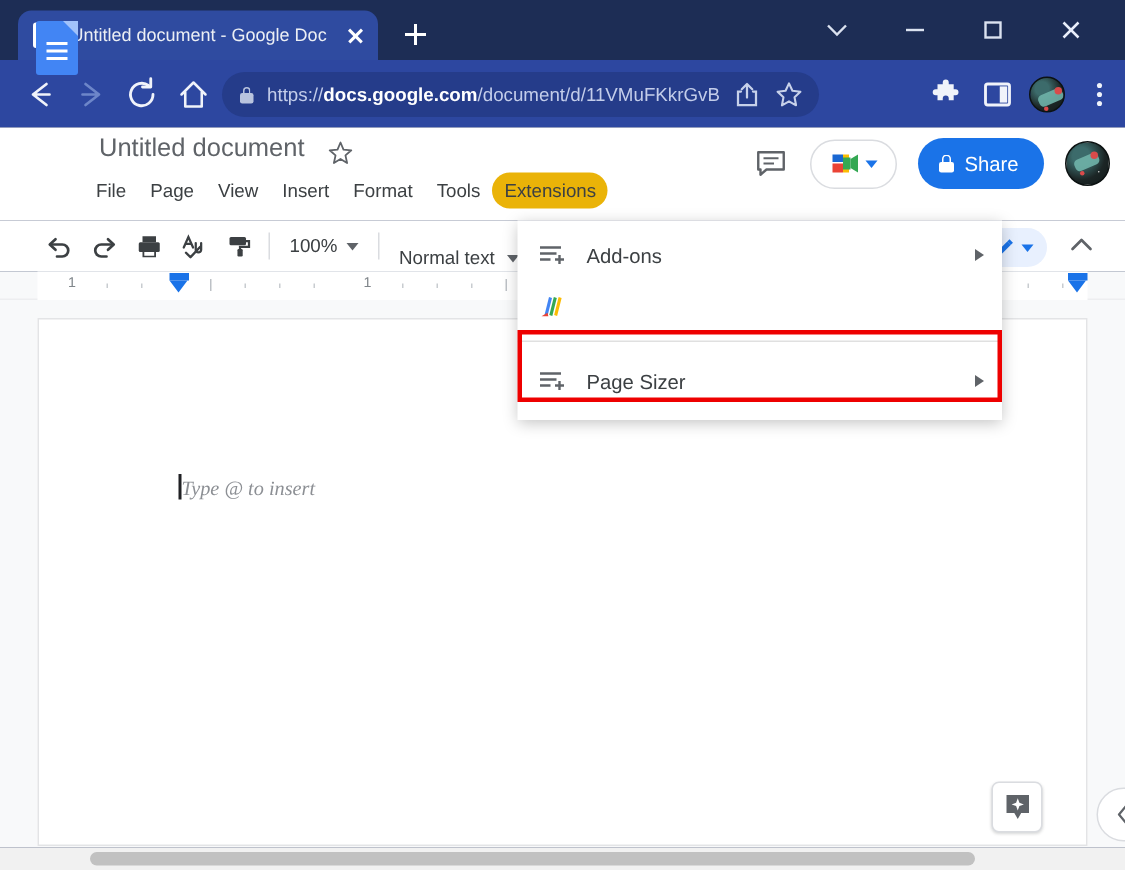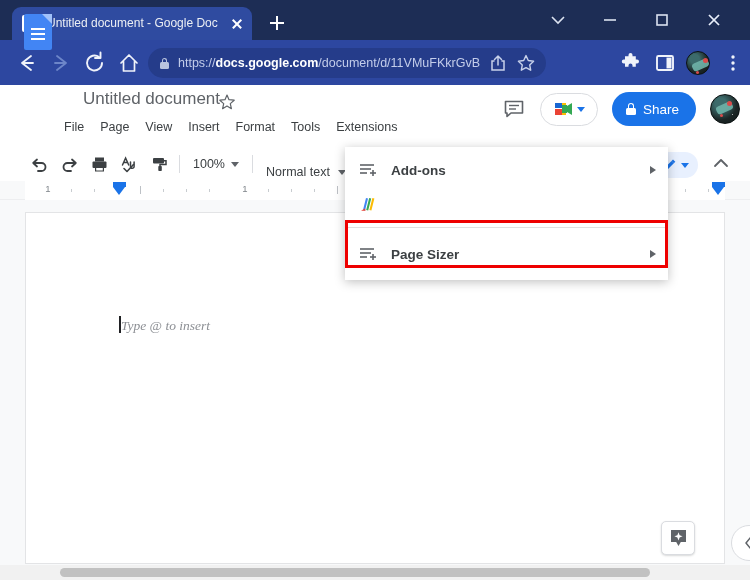--- a/index.html
+++ b/index.html
@@ -105,34 +105,34 @@
   }
   .docs-logo .fold {
     position: absolute; right: 4px; top: 2px; width: 10px; height: 10px;
     background: #a1c2fa; clip-path: polygon(0 0, 100% 100%, 100% 0);
   }
   .docs-logo .lines {
     position: absolute; left: 9px; top: 16px; width: 14px; height: 2px;
     background: #fff; box-shadow: 0 5px 0 #fff, 0 10px 0 #fff;
   }
   .doc-title {
-    position: absolute; left: 83px; top: 89px; font-size: 17px; color: #5f6368;
+    position: absolute; left: 66px; top: 89px; font-size: 17px; color: #5f6368;
     font-weight: 400;
   }
   .star-icon {
     position: absolute; left: 218px; top: 93px; width: 18px; height: 18px; cursor: pointer;
   }
   .menubar {
     position: absolute; left: 56px; top: 115px; display: flex; gap: 0px;
   }
   .menubar .mi {
     font-size: 12.5px; color: #3c4043; padding: 5px 8px; border-radius: 4px;
     cursor: pointer; white-space: nowrap;
   }
-  .menubar .mi.active { background: #ffffff; border-radius: 12px; }
+  .menubar .mi.active { background: #eab308; border-radius: 12px; }
 
   .hdr-right { position: absolute; right: 10px; top: 92px; display: flex; align-items: center; gap: 14px; }
   .comment-icon { width: 24px; height: 24px; cursor: pointer; position: relative; }
   .meet-btn {
     width: 58px; height: 33px; border: 1px solid #dadce0; border-radius: 17px;
     display: flex; align-items: center; justify-content: center; gap: 3px; cursor: pointer;
     background: #fff;
   }
   .meet-cam { width: 22px; height: 16px; position: relative; }
   .share-btn {
@@ -260,21 +260,21 @@
   
   .menu {
     position: absolute; left: 345px; top: 147px; width: 323px;
     background: #ffffff; box-shadow: 0 2px 10px rgba(0,0,0,.25);
     padding: 6px 0; z-index: 40;
   }
   .menu-item {
     display: flex; align-items: center; height: 34px; padding: 0 12px 0 14px;
     cursor: pointer; gap: 14px; position: relative;
   }
-  .menu-label { font-size: 13.5px; color: #3c4043; flex: 1; font-weight: bold; }
+  .menu-label { font-size: 13.5px; color: #3c4043; flex: 1; }
   .submenu-arrow {
     width: 0; height: 0; border-top: 4.5px solid transparent;
     border-bottom: 4.5px solid transparent; border-left: 6px solid #5f6368;
   }
   .menu-sep { height: 1px; background: #e0e0e0; margin: 6px 0; }
   .addon-icon { width: 18px; height: 16px; position: relative; flex: none; }
   .apps-script-icon { width: 18px; height: 18px; position: relative; flex: none; }
 
   .red-box {
     position: absolute; left: 345px; top: 220px; width: 323px; height: 48px;

